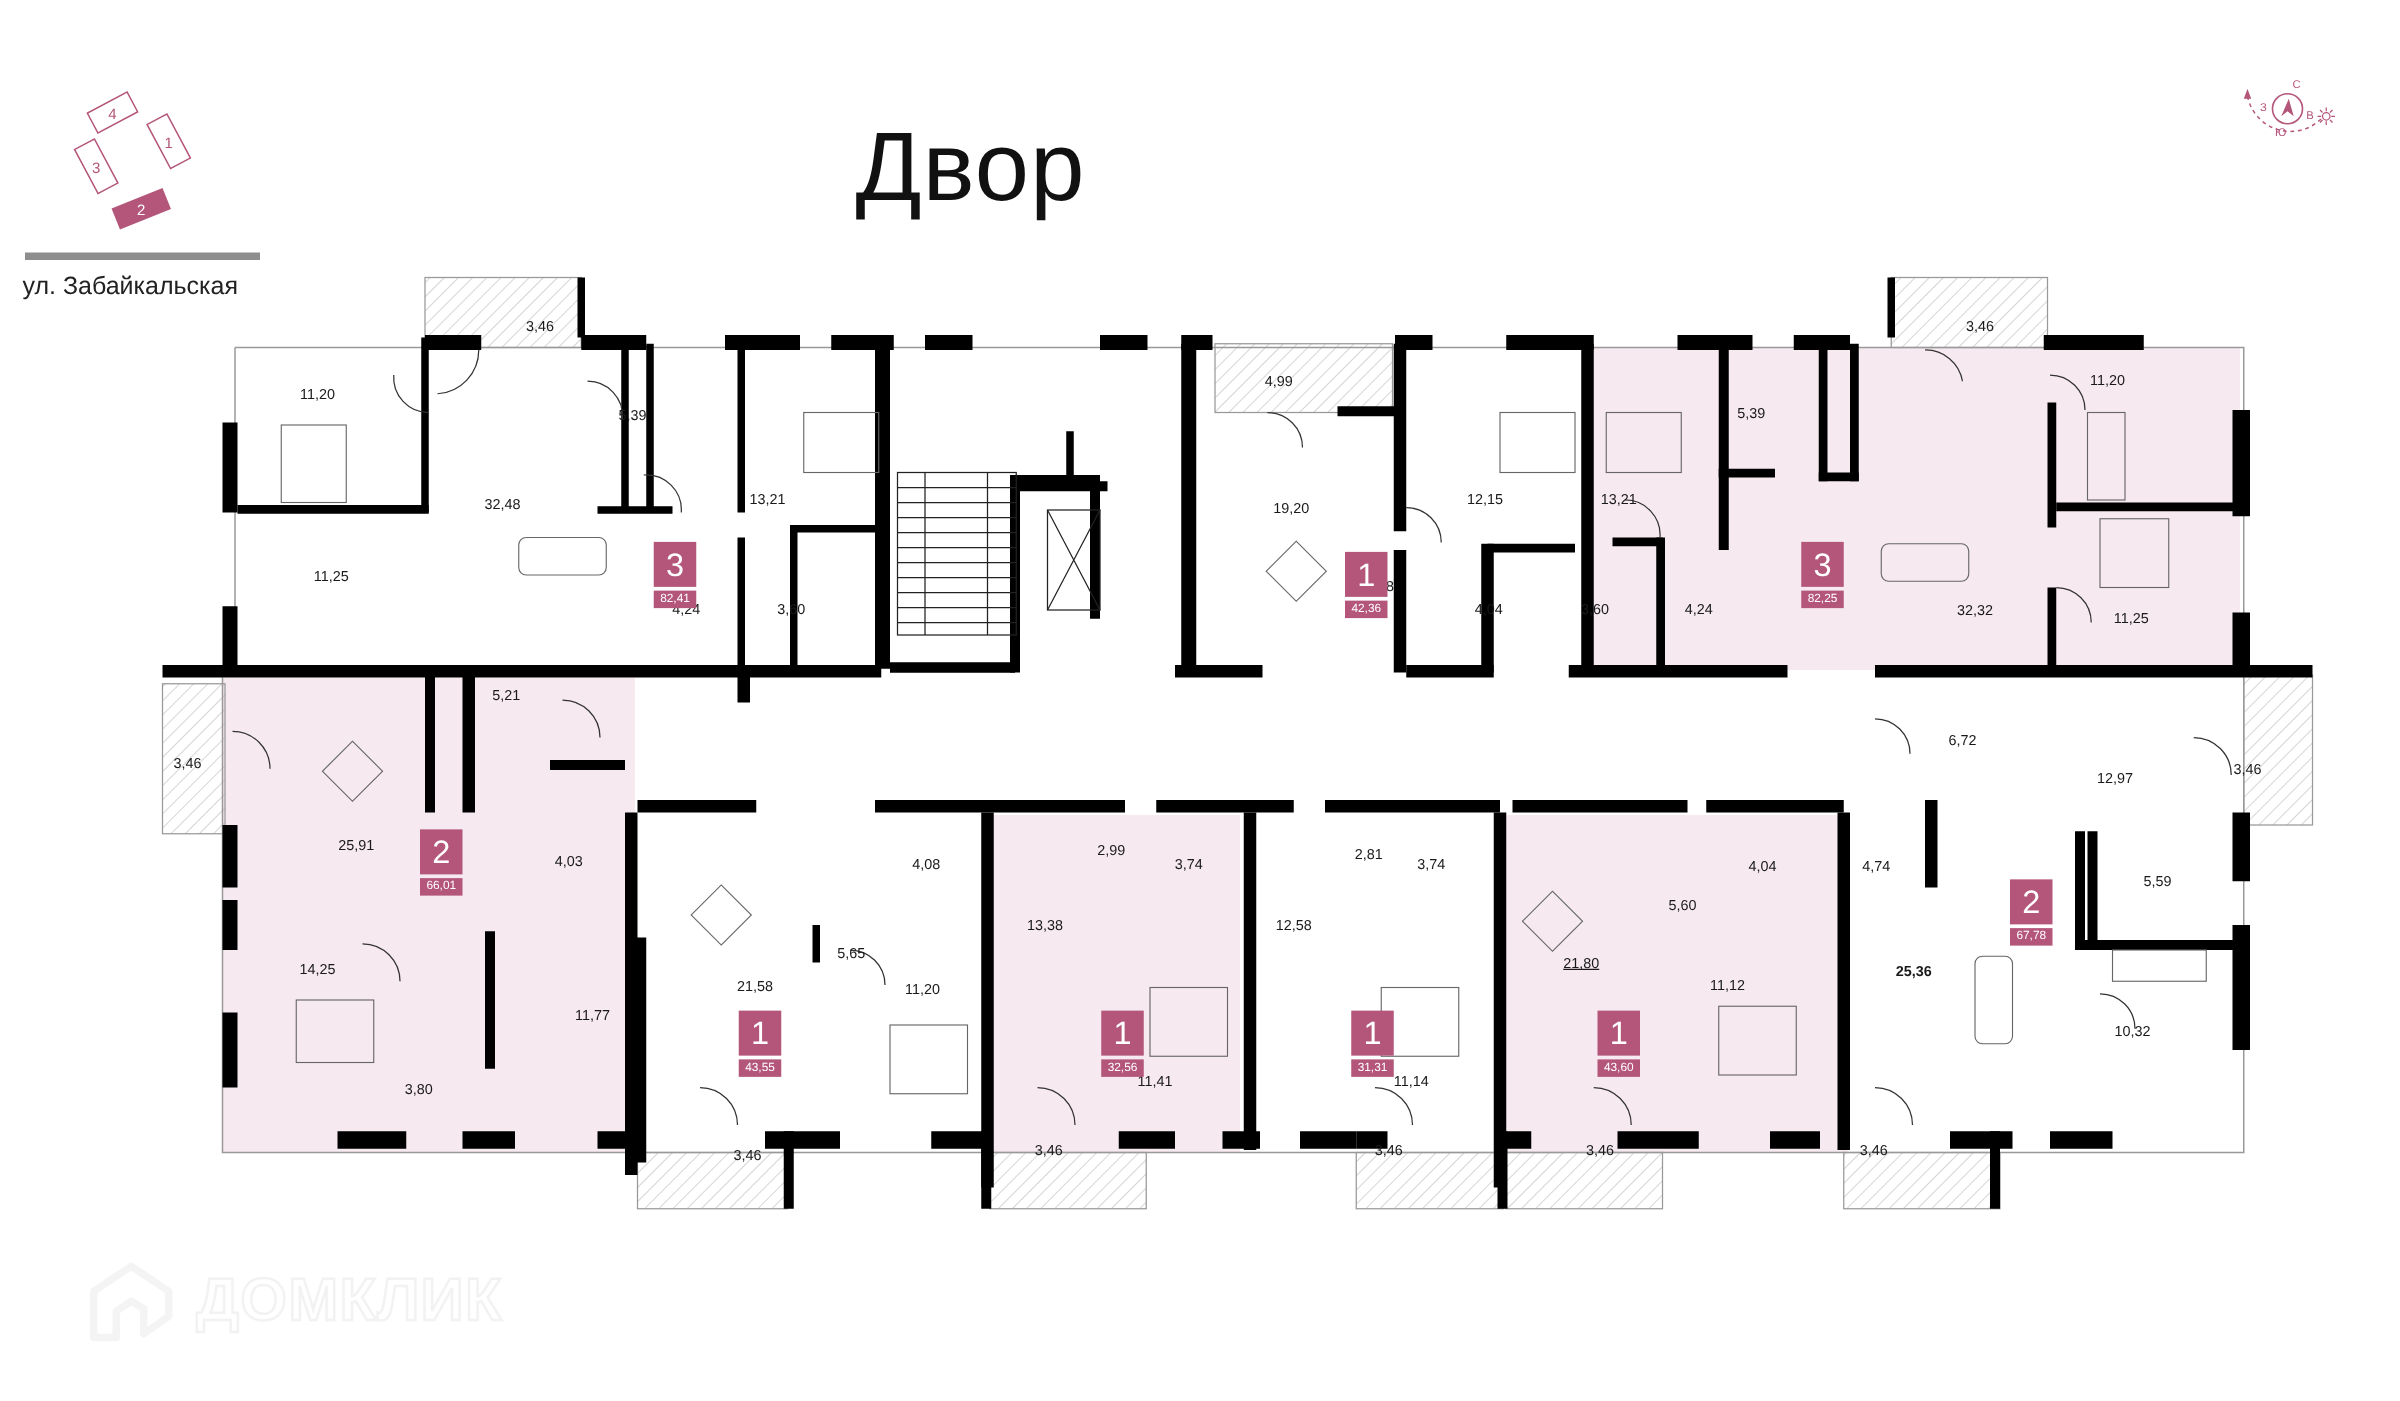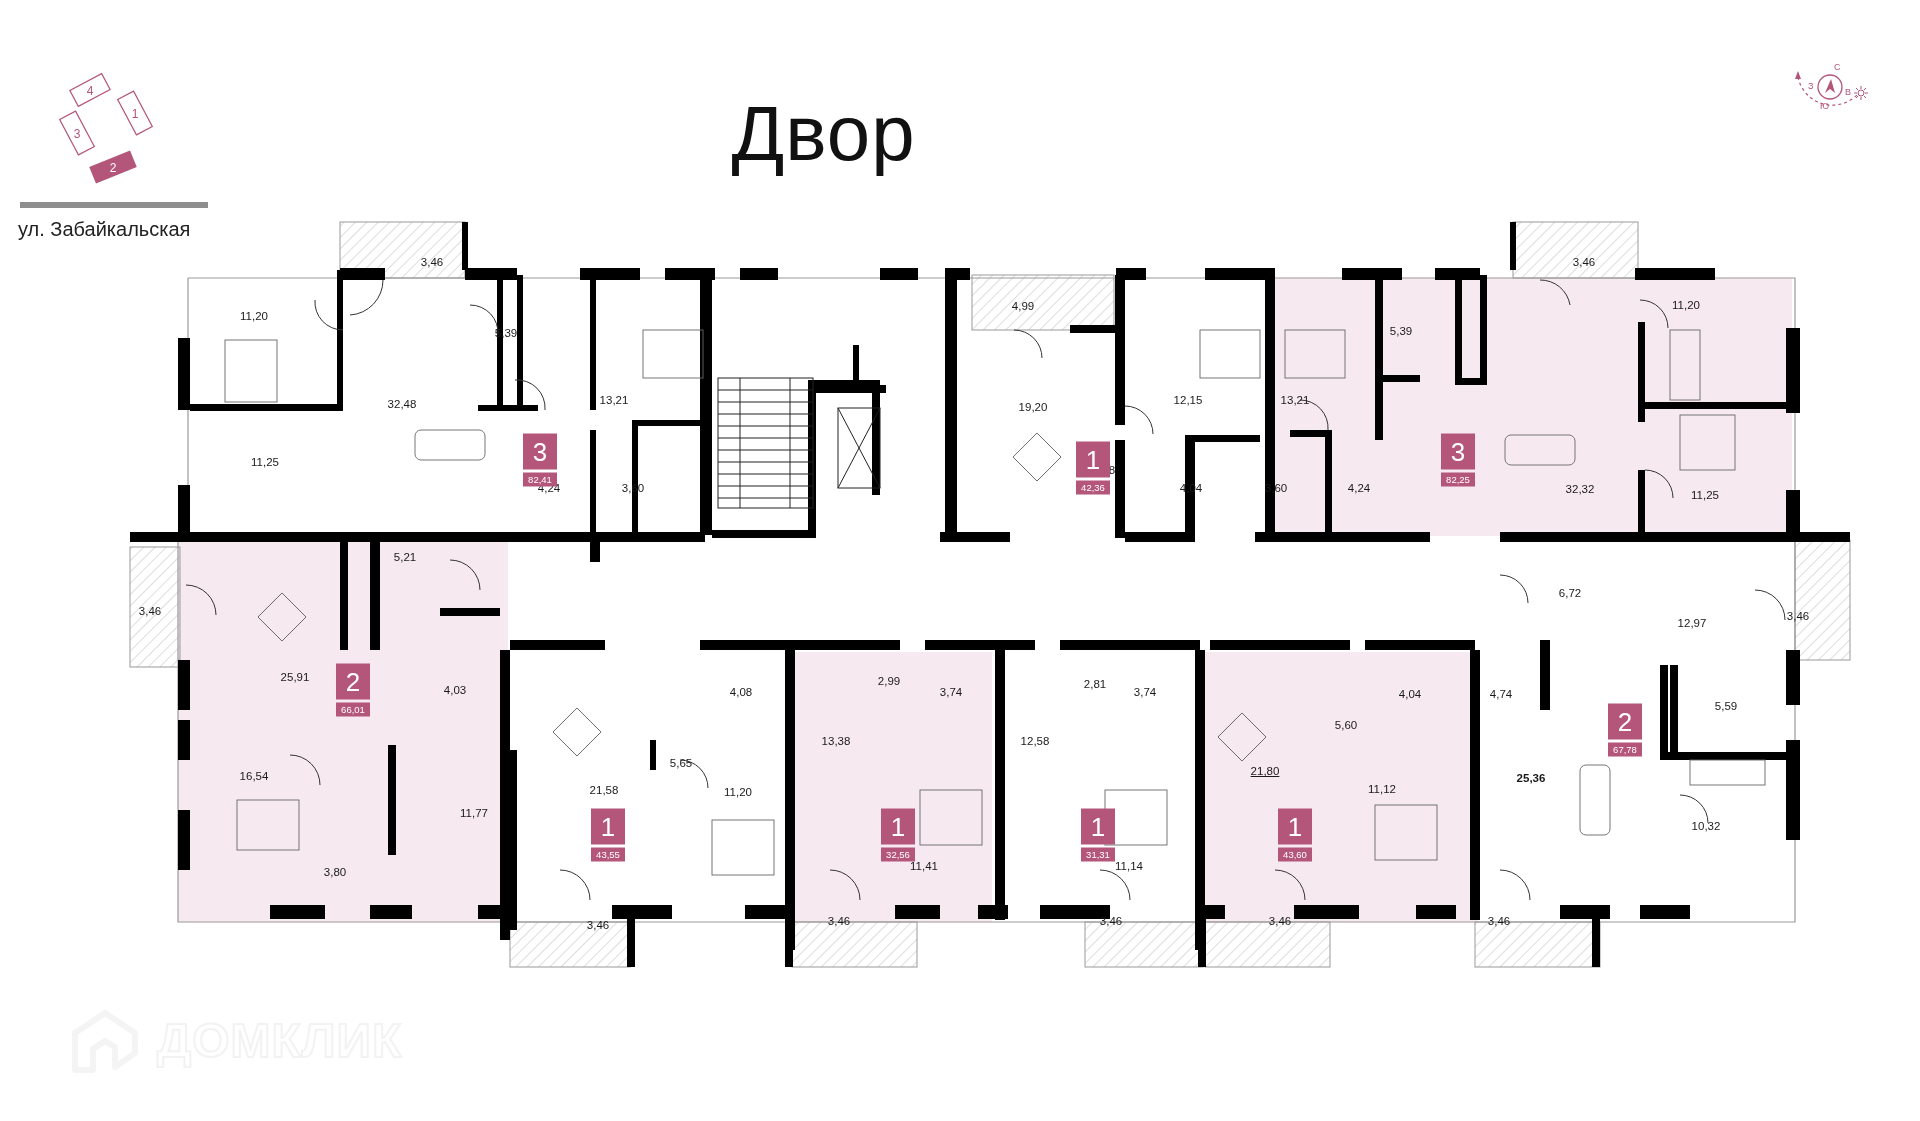--- a/index.html
+++ b/index.html
@@ -1,18 +1,18 @@
 <!DOCTYPE html>
 <html><head>
 <meta charset="utf-8">
 <style>
   html,body{margin:0;padding:0;background:#fff;}
   body{width:1920px;height:1121px;position:relative;overflow:hidden;font-family:"Liberation Sans",sans-serif;color:#111;}
   .abs{position:absolute;}
-  #title{left:0;width:1553px;top:88px;text-align:center;font-size:78px;font-weight:400;letter-spacing:1px;color:#111;padding-left:47px;}
+  #title{left:0;width:1553px;top:88px;text-align:center;font-size:78px;font-weight:400;letter-spacing:1px;color:#111;}
   #street-line{left:20px;top:202px;width:188px;height:6px;background:#8e8e8e;}
   #street-label{left:18px;top:218px;font-size:20px;color:#222;}
   #siteplan{left:55px;top:55px;width:120px;height:135px;}
   #compass{left:1790px;top:55px;width:95px;height:70px;}
   #watermark{left:65px;top:1005px;width:380px;height:75px;opacity:0.55;}
   #plan{left:0;top:0;width:1920px;height:1121px;}
   .room-label{position:absolute;font-size:11.5px;color:#1a1a1a;transform:translate(-50%,-50%);white-space:nowrap;}
   .badge{position:absolute;width:34px;display:flex;flex-direction:column;align-items:center;transform:translate(-50%,-50%);}
   .badge .rooms{width:34px;height:36px;background:#b4567a;color:#fff;font-size:26px;line-height:36px;text-align:center;}
   .badge .area{margin-top:3px;width:34px;height:14px;background:#b4567a;color:#fff;font-size:9.5px;line-height:14px;text-align:center;}
@@ -286,23 +286,23 @@
     <div class="room-label" style="left: 1295px; top: 400px;">13,21</div>
     <div class="room-label" style="left: 1401px; top: 331px;">5,39</div>
     <div class="room-label" style="left: 1584px; top: 262px;">3,46</div>
     <div class="room-label" style="left: 1686px; top: 305px;">11,20</div>
     <div class="room-label" style="left: 1276px; top: 488px;">3,60</div>
     <div class="room-label" style="left: 1359px; top: 488px;">4,24</div>
     <div class="room-label" style="left: 1580px; top: 489px;">32,32</div>
     <div class="room-label" style="left: 1705px; top: 495px;">11,25</div>
     <div class="room-label" style="left: 405px; top: 557px;">5,21</div>
     <div class="room-label" style="left: 150px; top: 611px;">3,46</div>
-    <div class="room-label" style="left: 295px; top: 677px; text-align: center;">25,91</div>
+    <div class="room-label" style="left: 285px; top: 677px; text-align: center;">25,91</div>
     <div class="room-label" style="left: 455px; top: 690px;">4,03</div>
-    <div class="room-label" style="left: 254px; top: 776px;">16,54</div>
+    <div class="room-label" style="left: 254px; top: 776px;">14,25</div>
     <div class="room-label" style="left: 428px; top: 813px; margin-left: 46px;">11,77</div>
     <div class="room-label" style="left: 335px; top: 872px;">3,80</div>
     <div class="room-label" style="left: 681px; top: 718px; margin-top: 45px;">5,65</div>
     <div class="room-label" style="left: 741px; top: 692px;">4,08</div>
     <div class="room-label" style="left: 604px; top: 790px;">21,58</div>
     <div class="room-label" style="left: 738px; top: 792px;">11,20</div>
     <div class="room-label" style="left: 598px; top: 925px;">3,46</div>
     <div class="room-label" style="left: 889px; top: 681px;">2,99</div>
     <div class="room-label" style="left: 951px; top: 692px;">3,74</div>
     <div class="room-label" style="left: 836px; top: 741px;">13,38</div>

